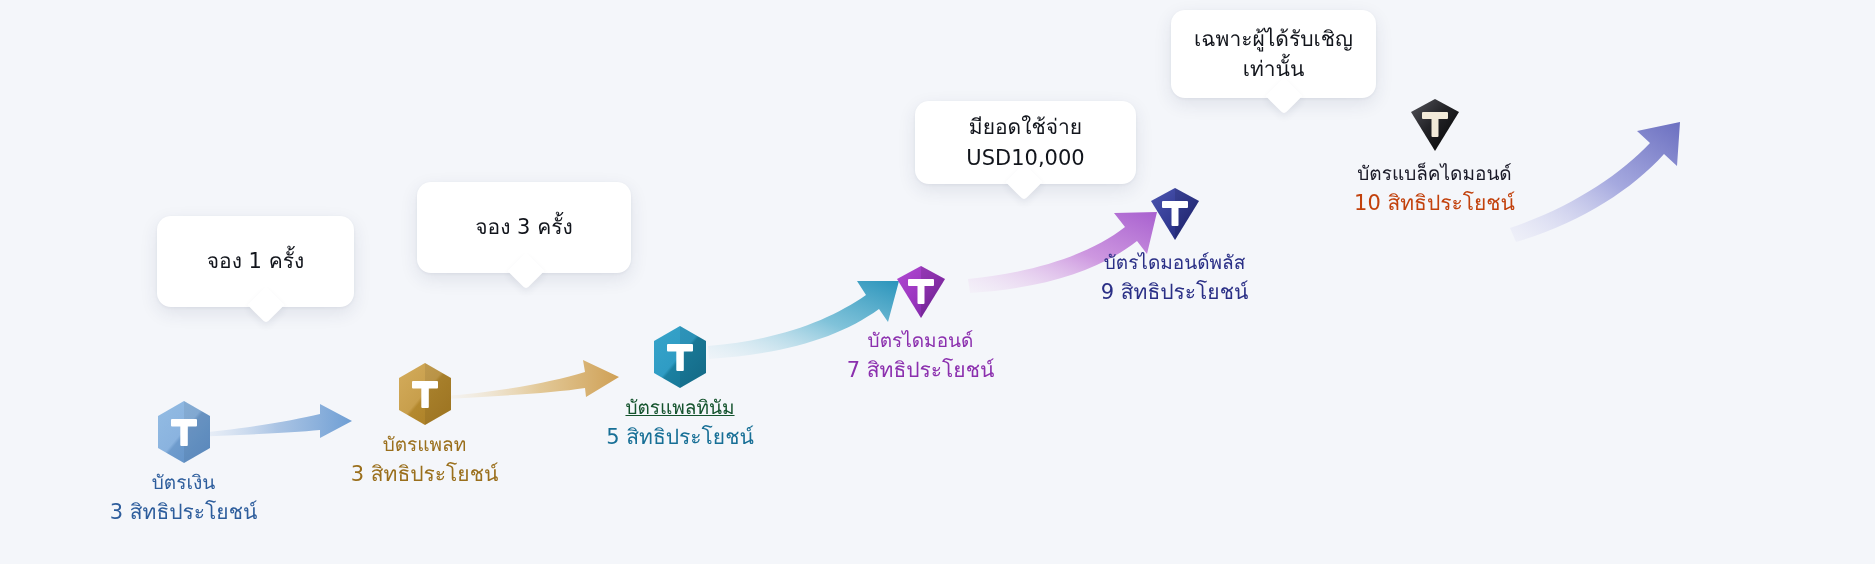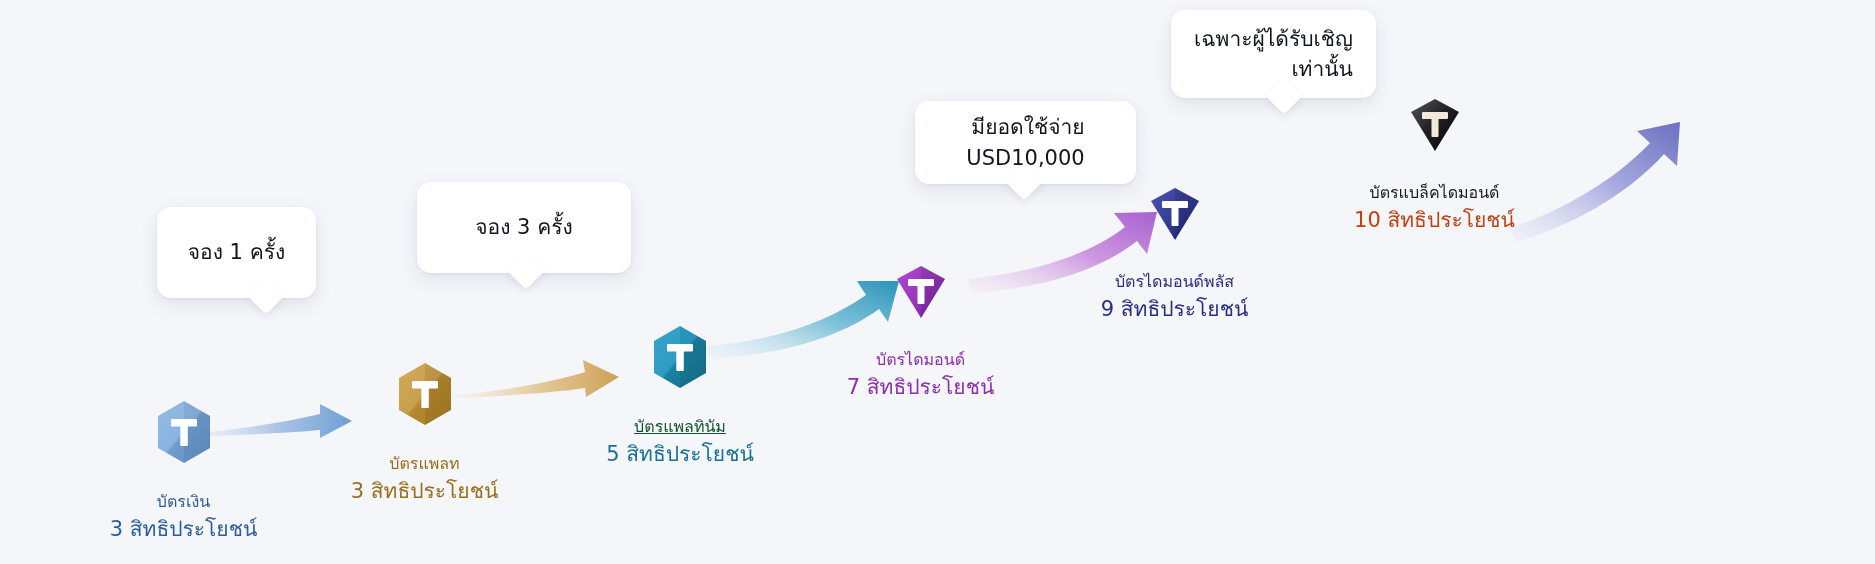--- a/index.html
+++ b/index.html
@@ -27,21 +27,21 @@
 
   
   .callout {
     position: absolute;
     background: #ffffff;
     border-radius: 14px;
     box-shadow: 0 6px 18px rgba(40, 50, 90, 0.10), 0 1px 3px rgba(40,50,90,0.06);
     display: flex;
     align-items: center;
     justify-content: center;
-    text-align: right;
+    text-align: center;
     box-sizing: border-box;
     padding: 10px 14px;
   }
   .callout .ctext {
     font-size: 21px;
     line-height: 1.45;
     color: #12151c;
     font-weight: 400;
     white-space: pre-line;
   }
@@ -61,22 +61,22 @@
     position: absolute;
     display: flex;
     flex-direction: column;
     align-items: center;
   }
   .tier .icon-wrap {
     display: block;
     line-height: 0;
   }
   .tier .tier-name {
-    margin-top: 26px;
-    font-size: 16px;
+    margin-top: 4px;
+    font-size: 19px;
     line-height: 1.5;
     white-space: nowrap;
   }
   .tier .tier-benefits {
     font-size: 21px;
     line-height: 1.5;
     white-space: nowrap;
   }
 </style>
 </head>
@@ -127,21 +127,21 @@
 
     <g>
       <path d="M968,279 C1040,272 1093,252 1125,227 L1114,213 L1157,212 L1147,254 L1137,241 C1100,270 1046,288 970,293 Z" fill="url(#g4)"></path>
     </g>
 
     <g>
       <path d="M1510,228 C1570,208 1620,175 1650,143 L1637,131 L1680,122 L1677,166 L1664,154 C1632,190 1578,224 1516,242 Z" fill="url(#g5)"></path>
     </g>
   </svg>
 
-  <div class="callout" style="left:157px; top:207px; width:159px; height:91px;">
+  <div class="callout" style="left:157px; top:216px; width:197px; height:91px;">
     <div class="ctext">จอง 1 ครั้ง</div>
     <div class="tail" style="left:96px;"></div>
   </div>
 
   <div class="callout" style="left:417px; top:182px; width:214px; height:91px;">
     <div class="ctext">จอง 3 ครั้ง</div>
     <div class="tail" style="left:96px;"></div>
   </div>
 
 

